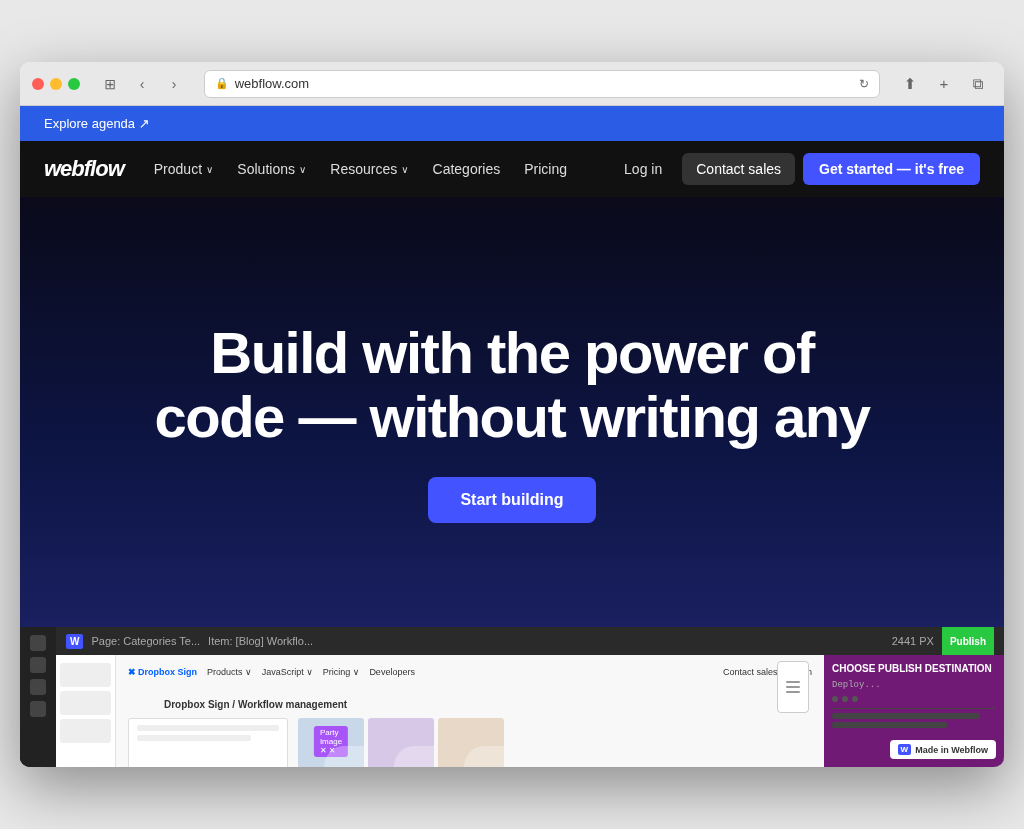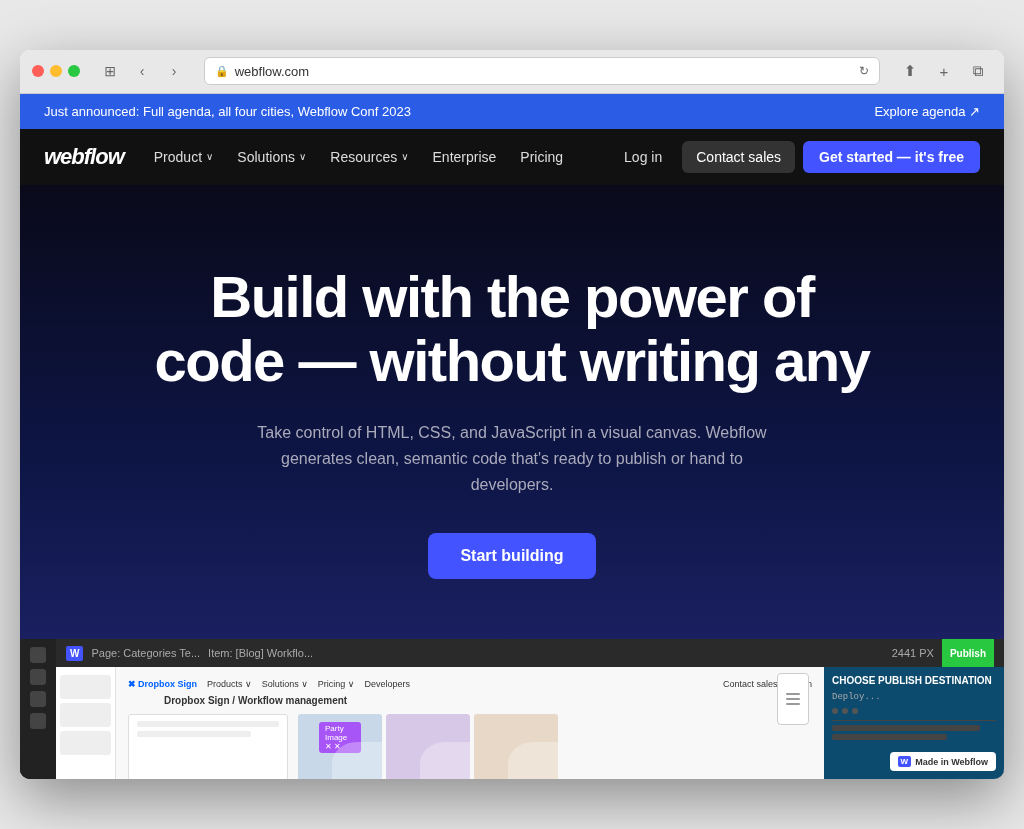--- a/index.html
+++ b/index.html
@@ -370,41 +370,41 @@
       color: #333;
       width: 160px;
     }
 
     .editor-image-blocks {
       display: flex;
       gap: 4px;
     }
 
     .editor-img-block {
-      width: 84px;
+      width: 66px;
       height: 70px;
       background: #ddd;
       border-radius: 3px;
       position: relative;
       overflow: hidden;
     }
 
     .editor-img-block::after {
       content: '';
       position: absolute;
       bottom: 0; right: 0;
       width: 60%;
       height: 60%;
       background: rgba(255,255,255,0.3);
       border-radius: 50% 0 0 0;
     }
 
     .editor-right-panel {
       width: 180px;
-      background: #0c4a6e;
+      background: #701a75;
       padding: 8px;
     }
 
     .editor-right-panel-title {
       color: #fff;
       font-size: 10px;
       font-weight: 600;
       margin-bottom: 6px;
     }
 
@@ -508,56 +508,54 @@
     <div class="browser-actions">
       <button class="browser-action-btn">⬆</button>
       <button class="browser-action-btn">+</button>
       <button class="browser-action-btn">⧉</button>
     </div>
   </div>
 
   <div class="site-content">
 
     <div class="announcement-banner">
-      <span class="announcement-text">Just announced: Full agenda, all four cities, Webflow Conf 2023</span>
       <span class="explore-link">Explore agenda ↗</span>
     </div>
 
     <nav class="main-nav">
       <div class="nav-logo">webflow</div>
       <div class="nav-links">
         <div class="nav-link">
           <span>Product</span>
           <span class="chevron">∨</span>
         </div>
         <div class="nav-link">
           <span>Solutions</span>
           <span class="chevron">∨</span>
         </div>
         <div class="nav-link">
           <span>Resources</span>
           <span class="chevron">∨</span>
         </div>
         <div class="nav-link">
-          <span>Enterprise</span>
+          <span>Categories</span>
         </div>
         <div class="nav-link">
           <span>Pricing</span>
         </div>
       </div>
       <div class="nav-right">
         <div class="nav-login">Log in</div>
         <button class="nav-contact">Contact sales</button>
         <button class="nav-cta">Get started — it's free</button>
       </div>
     </nav>
 
     <section class="hero">
       <h1 class="hero-title">Build with the power of code — without writing any</h1>
-      <p class="hero-subtitle">Take control of HTML, CSS, and JavaScript in a visual canvas. Webflow generates clean, semantic code that's ready to publish or hand to developers.</p>
       <button class="hero-cta">Start building</button>
     </section>
 
     <div class="editor-preview">
 
       <div class="editor-sidebar-icons">
         <div class="editor-icon-dot"></div>
         <div class="editor-icon-dot"></div>
         <div class="editor-icon-dot"></div>
         <div class="editor-icon-dot"></div>
@@ -576,24 +574,24 @@
         <div class="editor-canvas">
 
           <div class="editor-left-panel">
             <div class="editor-left-dot"></div>
             <div class="editor-left-dot"></div>
             <div class="editor-left-dot"></div>
           </div>
 
           <div class="editor-canvas-main">
 
-            <div style="display:flex;align-items:center;gap:10px;margin-bottom:6px;font-size:9px;color:#333;">
+            <div style="display:flex;align-items:center;gap:10px;margin-bottom:22px;font-size:9px;color:#333;">
               <span style="color:#0061ff;font-weight:700;">✖ Dropbox Sign</span>
               <span>Products ∨</span>
-              <span>Solutions ∨</span>
+              <span>JavaScript ∨</span>
               <span>Pricing ∨</span>
               <span>Developers</span>
               <span style="margin-left:auto;">Contact sales</span>
               <span>Log in</span>
             </div>
 
             <div class="editor-breadcrumb">
               <span>Dropbox Sign /</span>
               <span style="font-weight:600;color:#333;">Workflow management</span>
             </div>

